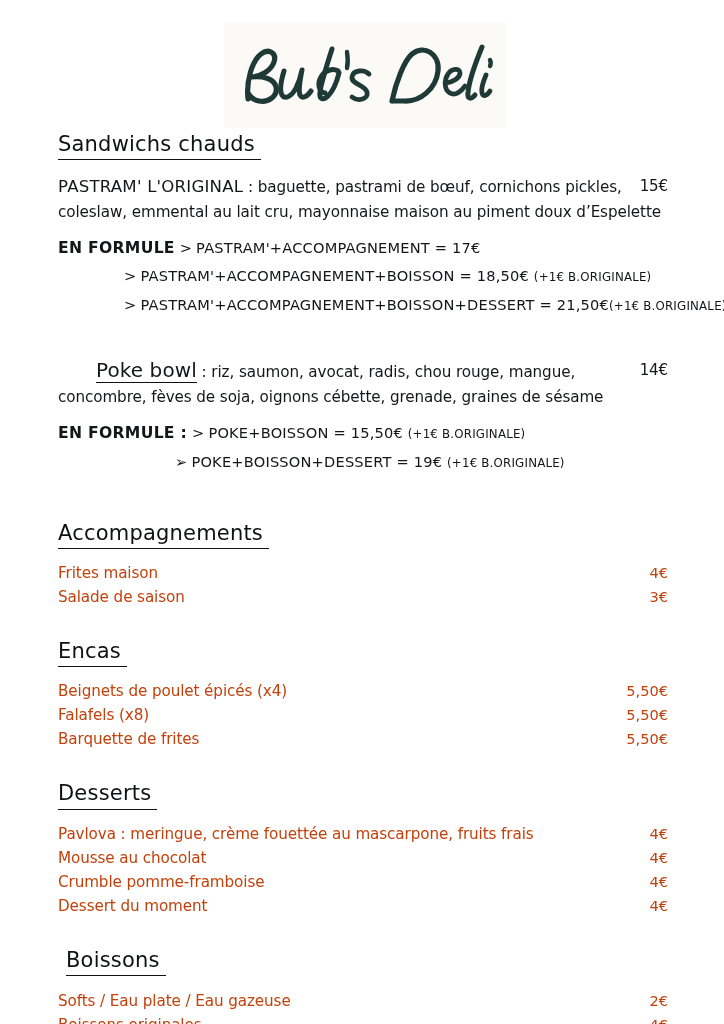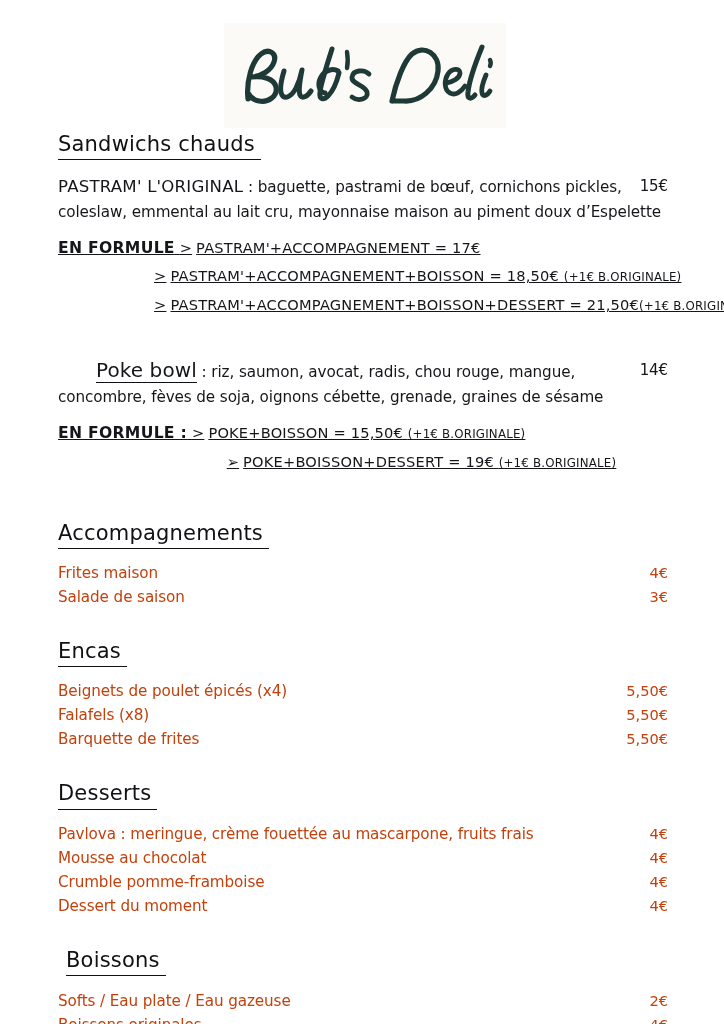--- a/index.html
+++ b/index.html
@@ -121,31 +121,30 @@
     font-size: 15.6px;
     letter-spacing: 0.3px;
   }
   .formula-line {
     font-variant: small-caps;
     font-size: 14.6px;
     letter-spacing: 0.2px;
     line-height: 27px;
     color: #15161a;
     white-space: nowrap;
-    text-decoration: underline;
   }
   .formula-line .marker { font-variant: normal; margin-right: 4px; }
   .formula-line .note {
     font-size: 11.8px;
     font-variant: small-caps;
     letter-spacing: 0.2px;
   }
   .formula-first { margin-top: 9px; }
-  .ind-1 { margin-left: 96px; }
-  .ind-2 { margin-left: 117px; text-align: center; }
+  .ind-1 { margin-left: 66px; }
+  .ind-2 { margin-left: 117px; }
   .gap-lg  { height: 30px; }
   .gap-xl  { height: 38px; }
   .gap-xxl { height: 44px; }
 </style>
 </head>
 <body>
 
 <div class="page">
 
   <div class="logo-block">

